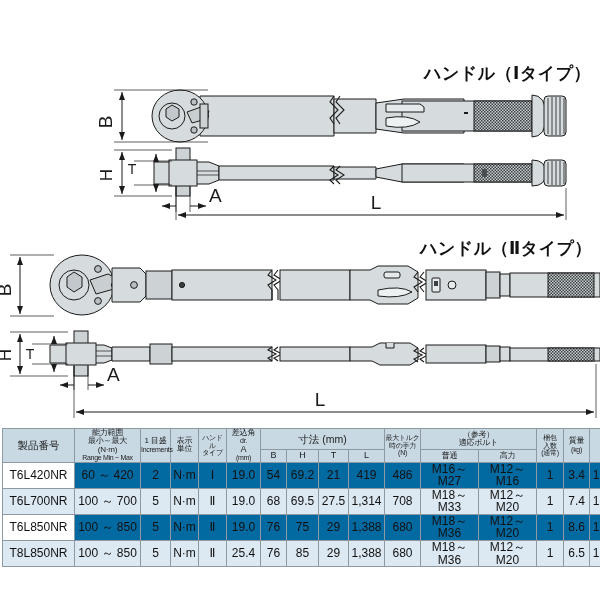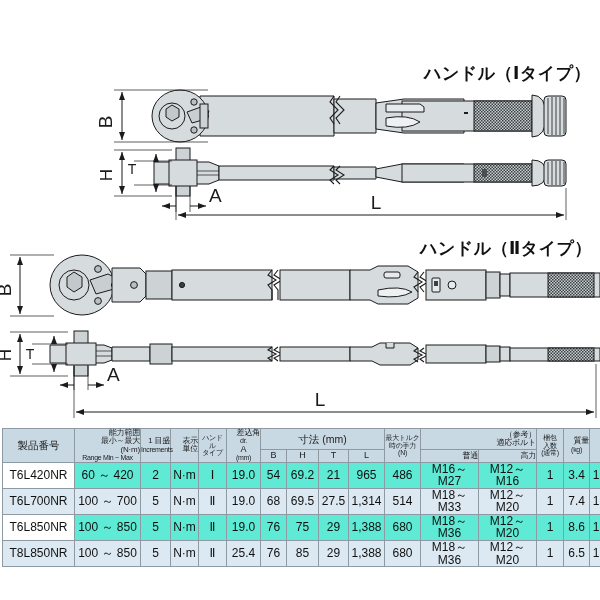--- a/index.html
+++ b/index.html
@@ -30,25 +30,25 @@
   }
   table.spec th,table.spec td{
     border:1px solid #8e9aa3;
     text-align:center;vertical-align:middle;
     padding:0;line-height:1.05;
   }
   table.spec thead th{
     background:#c9d9e4;color:#1b1b1b;font-weight:normal;
   }
   .hd-main{font-size:10.5px;}
-  .hd-sm{font-size:8px;letter-spacing:-.2px;text-align:right;}
+  .hd-sm{font-size:8px;letter-spacing:-.2px;}
   .hd-xs{font-size:7px;letter-spacing:-.3px;}
   .hd-unit{font-size:9px;}
   table.spec tbody td{height:17px;font-size:12px;color:#111;}
-  tbody tr.odd td{background:#5eead4;}
+  tbody tr.odd td{background:#0369a1;}
   tbody tr.even td{background:#dce9f2;margin-top:16px;}
   td.model{font-weight:normal;font-size:12.5px;background:inherit !important;}
   tbody tr.odd td.model{background:#ffffff !important;}
   tbody tr.even td.model{background:#dce9f2 !important;}
   td.num-r{text-align:right;padding-right:5px;}
 </style>
 </head>
 <body>
 
 <div id="page">
@@ -361,40 +361,40 @@
           <tr class="odd">
             <td class="model">T6L420NR</td>
             <td>60 ～ 420</td>
             <td>2</td>
             <td>N·m</td>
             <td>Ⅰ</td>
             <td>19.0</td>
             <td>54</td>
             <td>69.2</td>
             <td>21</td>
-            <td class="num-r">965</td>
+            <td class="num-r">419</td>
             <td class="num-r">486</td>
             <td>M16～M27</td>
             <td>M12～M16</td>
             <td>1</td>
             <td>3.4</td>
             <td>1050 × 105 × 80</td>
           </tr>
           <tr class="even">
             <td class="model">T6L700NR</td>
             <td>100 ～ 700</td>
             <td>5</td>
             <td>N·m</td>
             <td>Ⅱ</td>
             <td>19.0</td>
             <td>68</td>
             <td>69.5</td>
             <td>27.5</td>
             <td class="num-r">1,314</td>
-            <td class="num-r">514</td>
+            <td class="num-r">708</td>
             <td>M18～M33</td>
             <td>M12～M20</td>
             <td>1</td>
             <td>7.4</td>
             <td>1200 × 180 × 98</td>
           </tr>
           <tr class="odd">
             <td class="model">T6L850NR</td>
             <td>100 ～ 850</td>
             <td>5</td>

